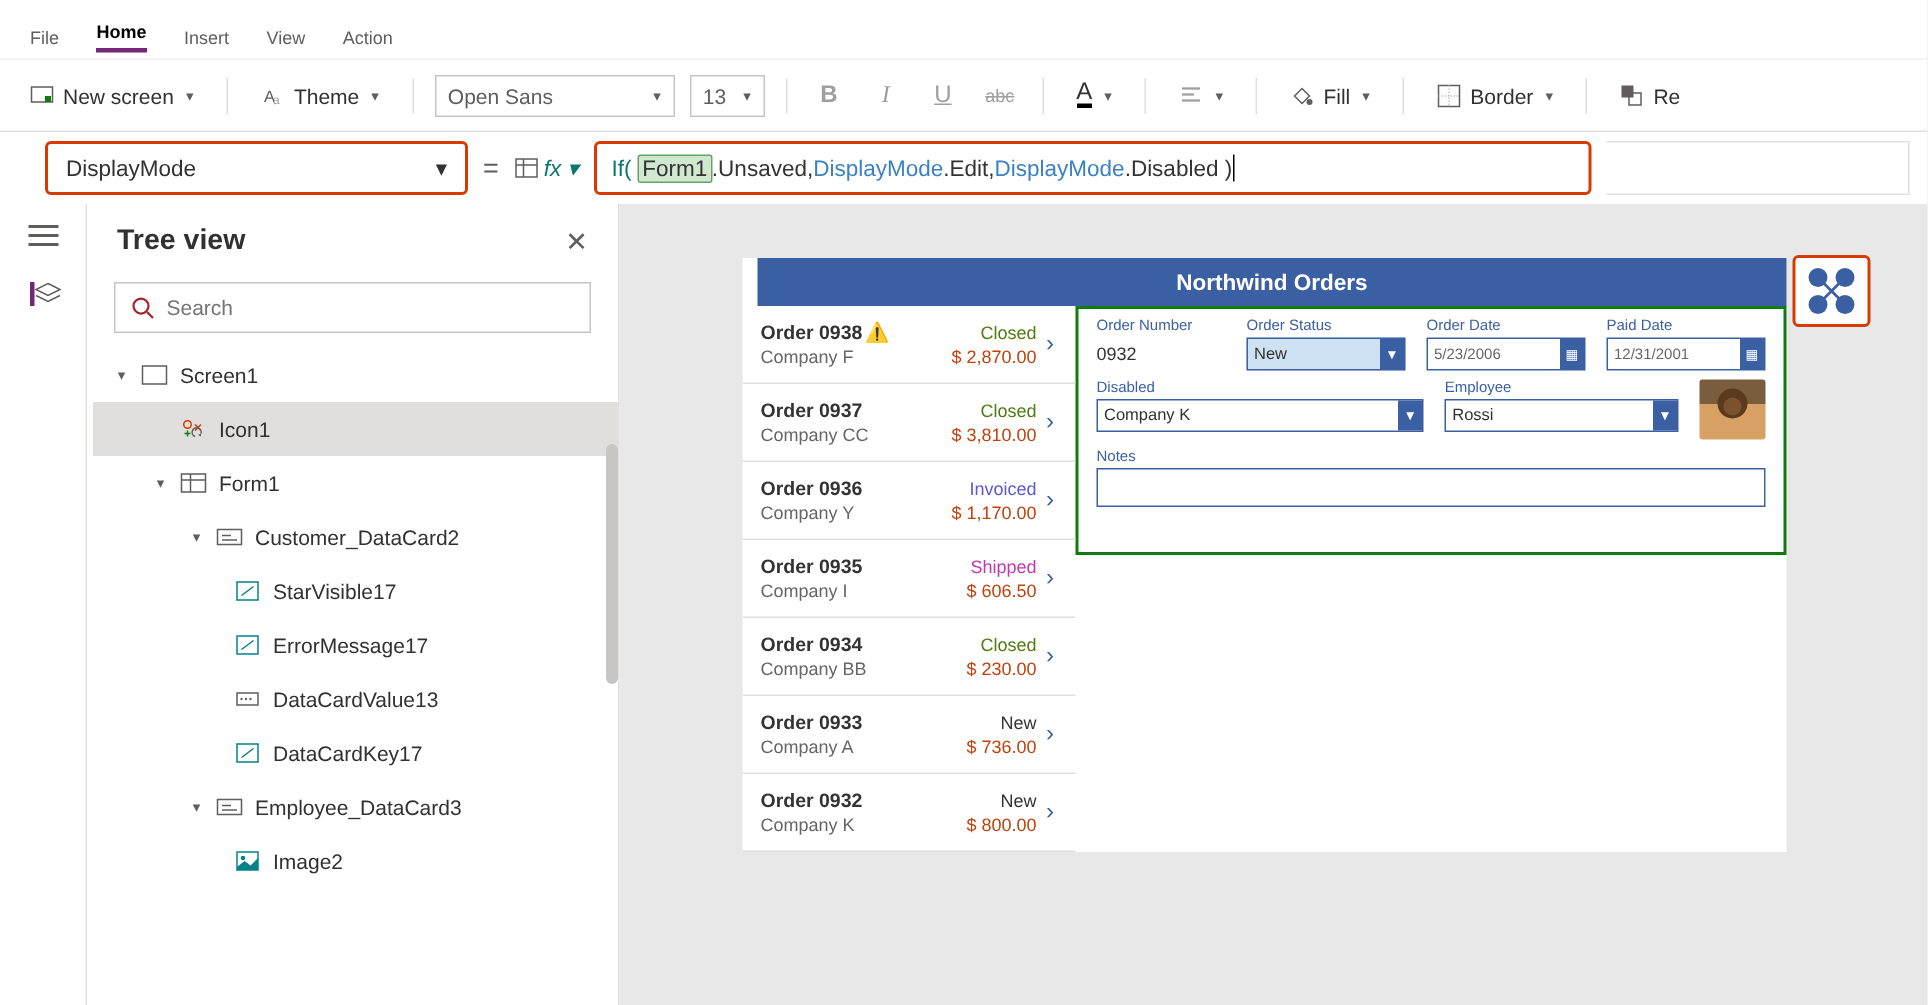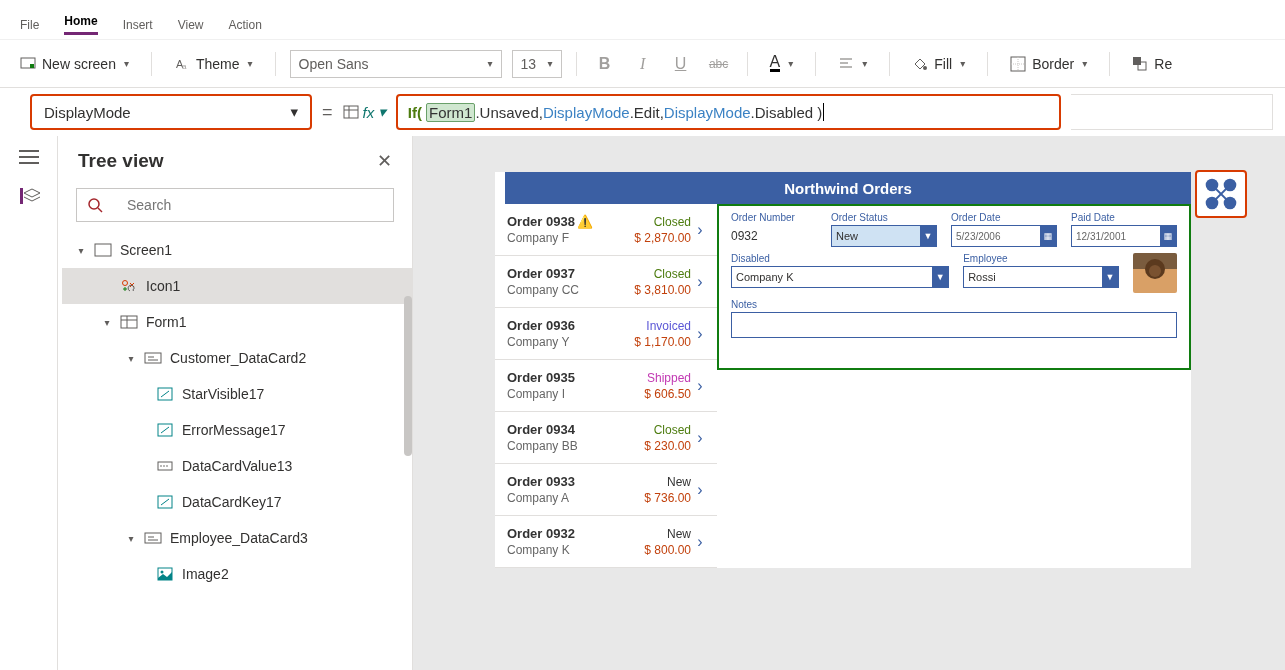--- a/index.html
+++ b/index.html
@@ -9,53 +9,53 @@
 .topmenu { display: flex; align-items: center; height: 40px; padding: 0 20px; gap: 25px; border-bottom: 1px solid #f0f0f0; padding-top:10px; }
 .topmenu .item { font-size: 12px; color: #605e5c; cursor: pointer; }
 .topmenu .item.active { color: #000; font-weight: 600; border-bottom: 3px solid #742774; padding-bottom: 4px; }
 
 
 .ribbon { display: flex; align-items: center; height: 48px; padding: 0 12px; gap: 10px; border-bottom: 1px solid #e1dfdd; }
 .ribbon .btn { display: flex; align-items: center; gap: 6px; padding: 4px 8px; font-size: 14px; color: #323130; cursor: pointer; position:relative;}
 .ribbon .chev { font-size: 10px; color: #605e5c; margin-left:2px;}
 .ribbon .sep { width: 1px; height: 24px; background: #e1dfdd; margin: 0 4px; }
 .ribbon select,.ribbon .selbox { height: 28px; border: 1px solid #c8c6c4; background: #fff; padding: 0 8px; font-size: 14px; color: #605e5c; }
-.ribbon .fontname { width: 212px; display:flex; align-items:center; justify-content:space-between;}
+.ribbon .fontname { width: 160px; display:flex; align-items:center; justify-content:space-between;}
 .ribbon .fontsize { width: 50px; display:flex; align-items:center; justify-content:space-between;}
 .ribbon .fmt { width: 28px; text-align:center; font-size: 16px; color: #a19f9d; cursor:pointer; }
 .ribbon .fmt.strike { text-decoration: line-through; font-size:12px; }
 
 
 .formulabar { display: flex; align-items: center; height: 48px; padding: 0 12px; gap: 10px; }
 .prop-dd { width: 282px; height: 36px; border: 2px solid #d83b01; border-radius: 4px; display: flex; align-items: center; justify-content: space-between; padding: 0 12px; font-size: 15px; color: #323130; margin-left: 18px; }
 .eq { font-size: 18px; color: #605e5c; }
 .fx { display:flex; align-items:center; gap:4px; font-style: italic; font-size: 15px; color: #0f766e; }
 .formula-box { flex: 0 0 665px; height: 36px; border: 2px solid #d83b01; border-radius: 4px; display:flex; align-items:center; padding: 0 10px; font-family: Consolas, monospace; font-size: 15px; }
 .formula-rest { flex:1; height:36px; border-top:1px solid #e1dfdd; border-bottom:1px solid #e1dfdd; border-right:1px solid #e1dfdd;}
-.tok-kw { color: #4d7c0f; font-weight: bold; }
+.tok-kw { color: #0f766e; }
 .tok-hl { background: #d0e7d0; border:1px solid #6aa06a; padding:0 2px; border-radius:2px; color:#333; }
 .tok-type { color: #3b82c4; }
 .tok-prop { color: #333; }
 
 
 .mainrow { display: flex; height: calc(670px - 40px - 48px - 48px); }
 
 
 .leftrail { width: 58px; border-right: 1px solid #e1dfdd; display:flex; flex-direction:column; align-items:center; padding-top: 14px; gap: 24px; }
 .railicon { width:20px; height:14px; border-top:2px solid #605e5c; border-bottom:2px solid #605e5c; position:relative; cursor:pointer;}
 .railicon::before { content:""; position:absolute; top:4px; left:0; right:0; border-top:2px solid #605e5c; }
 .railicon2 { width:18px; height:16px; position:relative; cursor:pointer; border-left:3px solid #742774;}
 .railicon2 svg { width:18px; height:16px; }
 
 
 .treepanel { width: 355px; border-right: 1px solid #e1dfdd; display:flex; flex-direction:column; position:relative;}
 .treehdr { display:flex; align-items:center; justify-content:space-between; padding: 14px 20px 10px 20px;}
 .treehdr h2 { font-size: 19px; font-weight: 600; color: #323130; }
 .treehdr .close { font-size: 18px; color: #605e5c; cursor:pointer; }
-.searchbox { margin: 6px 18px 10px 18px; height: 34px; border: 1px solid #c8c6c4; display:flex; align-items:center; padding: 0 10px; gap:24px;}
+.searchbox { margin: 6px 18px 10px 18px; height: 34px; border: 1px solid #c8c6c4; display:flex; align-items:center; padding: 0 10px; gap:8px;}
 .searchbox input { border:none; outline:none; font-size:14px; color:#605e5c; flex:1; }
 .tree { flex:1; overflow-y:auto; padding-left: 4px; position:relative;}
 .tree .row { display:flex; align-items:center; height: 36px; gap: 8px; font-size: 14px; color: #323130; cursor:pointer; }
 .tree .row.selected { background: #e1dfdd; }
 .tree .caret { width:10px; font-size:10px; color: #605e5c; display:inline-block; text-align:center;}
 .tree .pad0 { padding-left: 14px; } .tree .pad1 { padding-left: 40px; } .tree .pad2 { padding-left: 64px; } .tree .pad3 { padding-left: 94px; }
 .treeicon { width:18px; height:14px; display:inline-flex; align-items:center; justify-content:center;}
 .scrollthumb { position:absolute; right:0; top: 64px; width:8px; height:160px; background:#c8c6c4; border-radius:4px;}
 
 

